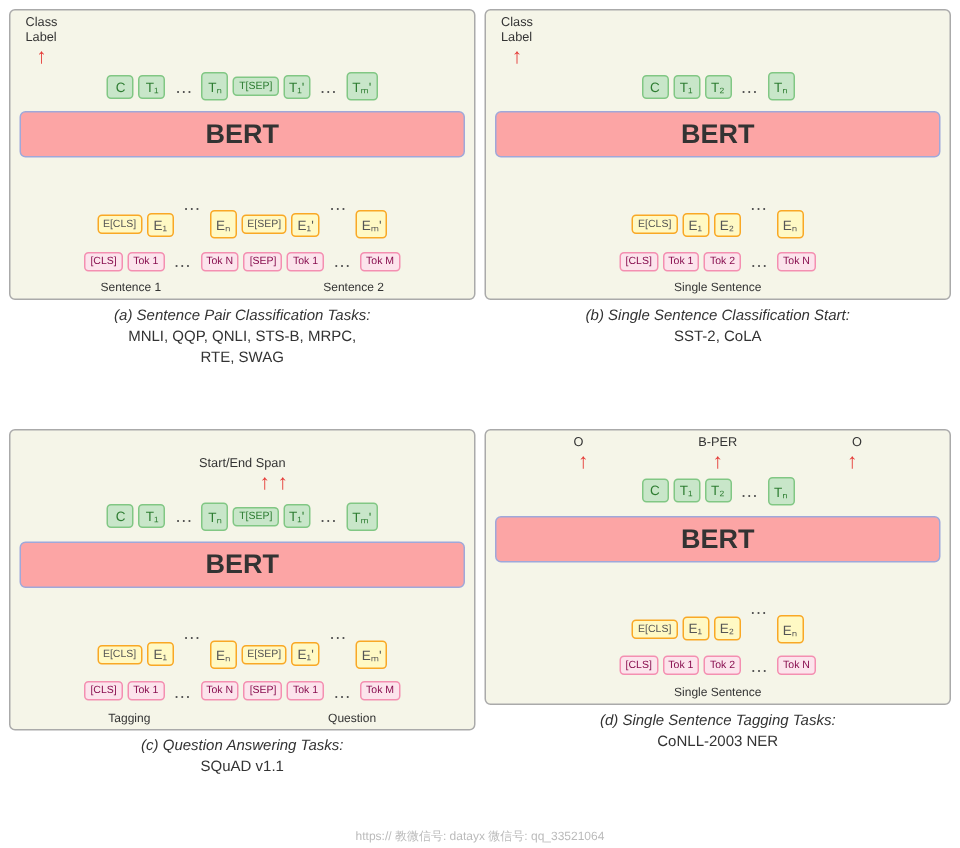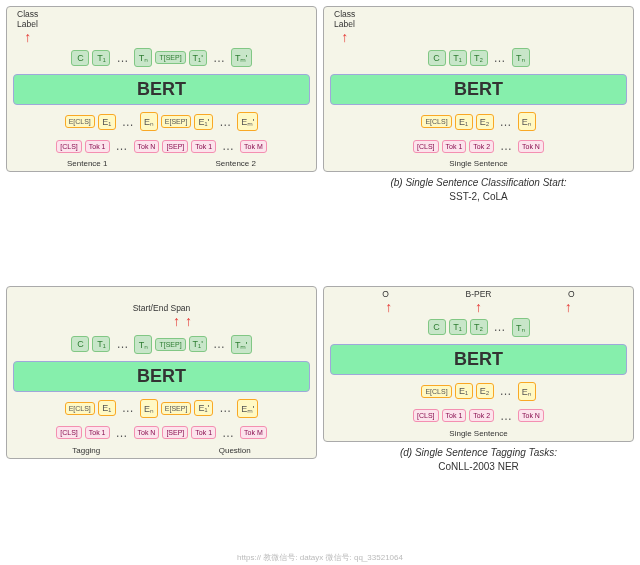--- a/index.html
+++ b/index.html
@@ -33,21 +33,21 @@
     .diagram-box {
       border: 1.5px solid #aaa;
       background: #f5f5e8;
       border-radius: 4px;
       position: relative;
       width: 100%;
     }
 
     
     .bert-block {
-      background: #86efac;
+      background: #fca5a5;
       border: 1.5px solid #9fa8da;
       border-radius: 4px;
       text-align: center;
       font-size: 18px;
       font-weight: bold;
       color: #333;
       padding: 4px 0;
       margin: 4px 6px;
     }
 
@@ -75,20 +75,21 @@
     .token-green {
       background: #c8e6c9;
       border-color: #81c784;
       color: #2e7d32;
     }
 
     .token-yellow {
       background: #fff9c4;
       border-color: #f9a825;
       color: #555;
+      margin-top: 28px;
     }
 
     .token-pink {
       background: #fce4ec;
       border-color: #f48fb1;
       color: #880e4f;
     }
 
     .token-dots {
       background: transparent;
@@ -174,20 +175,24 @@
         <span class="token token-pink" style="font-size:7px;">[SEP]</span>
         <span class="token token-pink" style="font-size:7px;">Tok 1</span>
         <span class="token token-dots">…</span>
         <span class="token token-pink" style="font-size:7px;">Tok M</span>
       </div>
 
       <div class="separator-label">
         <span>Sentence 1</span>
         <span>Sentence 2</span>
       </div>
+    </div>
+    <div class="caption">
+      <span class="caption-title">(a) Sentence Pair Classification Tasks:</span><br>
+      MNLI, QQP, QNLI, STS-B, MRPC,<br>RTE, SWAG
     </div>
   </div>
 
   <div class="diagram-cell">
     <div class="diagram-box" style="padding-bottom:2px;">
       <div style="display:flex;flex-direction:row;align-items:flex-end;padding:2px 6px 0 6px;width:100%;">
         <div style="display:flex;flex-direction:column;align-items:center;margin-right:auto;margin-left:4px;">
           <div style="font-size:8.5px;color:#333;line-height:1.2;">Class<br>Label</div>
           <span class="red-arrow">↑</span>
         </div>
@@ -277,20 +282,24 @@
         <span class="token token-pink" style="font-size:7px;">Tok 1</span>
         <span class="token token-dots">…</span>
         <span class="token token-pink" style="font-size:7px;">Tok M</span>
       </div>
 
       <div class="separator-label">
         <span>Tagging</span>
         <span>Question</span>
       </div>
     </div>
+    <div class="caption">
+      <span class="caption-title">(c) Question Answering Tasks:</span><br>
+      SQuAD v1.1
+    </div>
   </div>
 
   <div class="diagram-cell">
     <div class="diagram-box" style="padding-bottom:2px;">
 
       <div style="width:100%;display:flex;flex-direction:row;justify-content:space-around;padding:2px 20px 0 20px;">
         <span style="font-size:8.5px;color:#333;">O</span>
         <span style="font-size:8.5px;color:#333;">B-PER</span>
         <span style="font-size:8.5px;color:#333;">O</span>
       </div>

